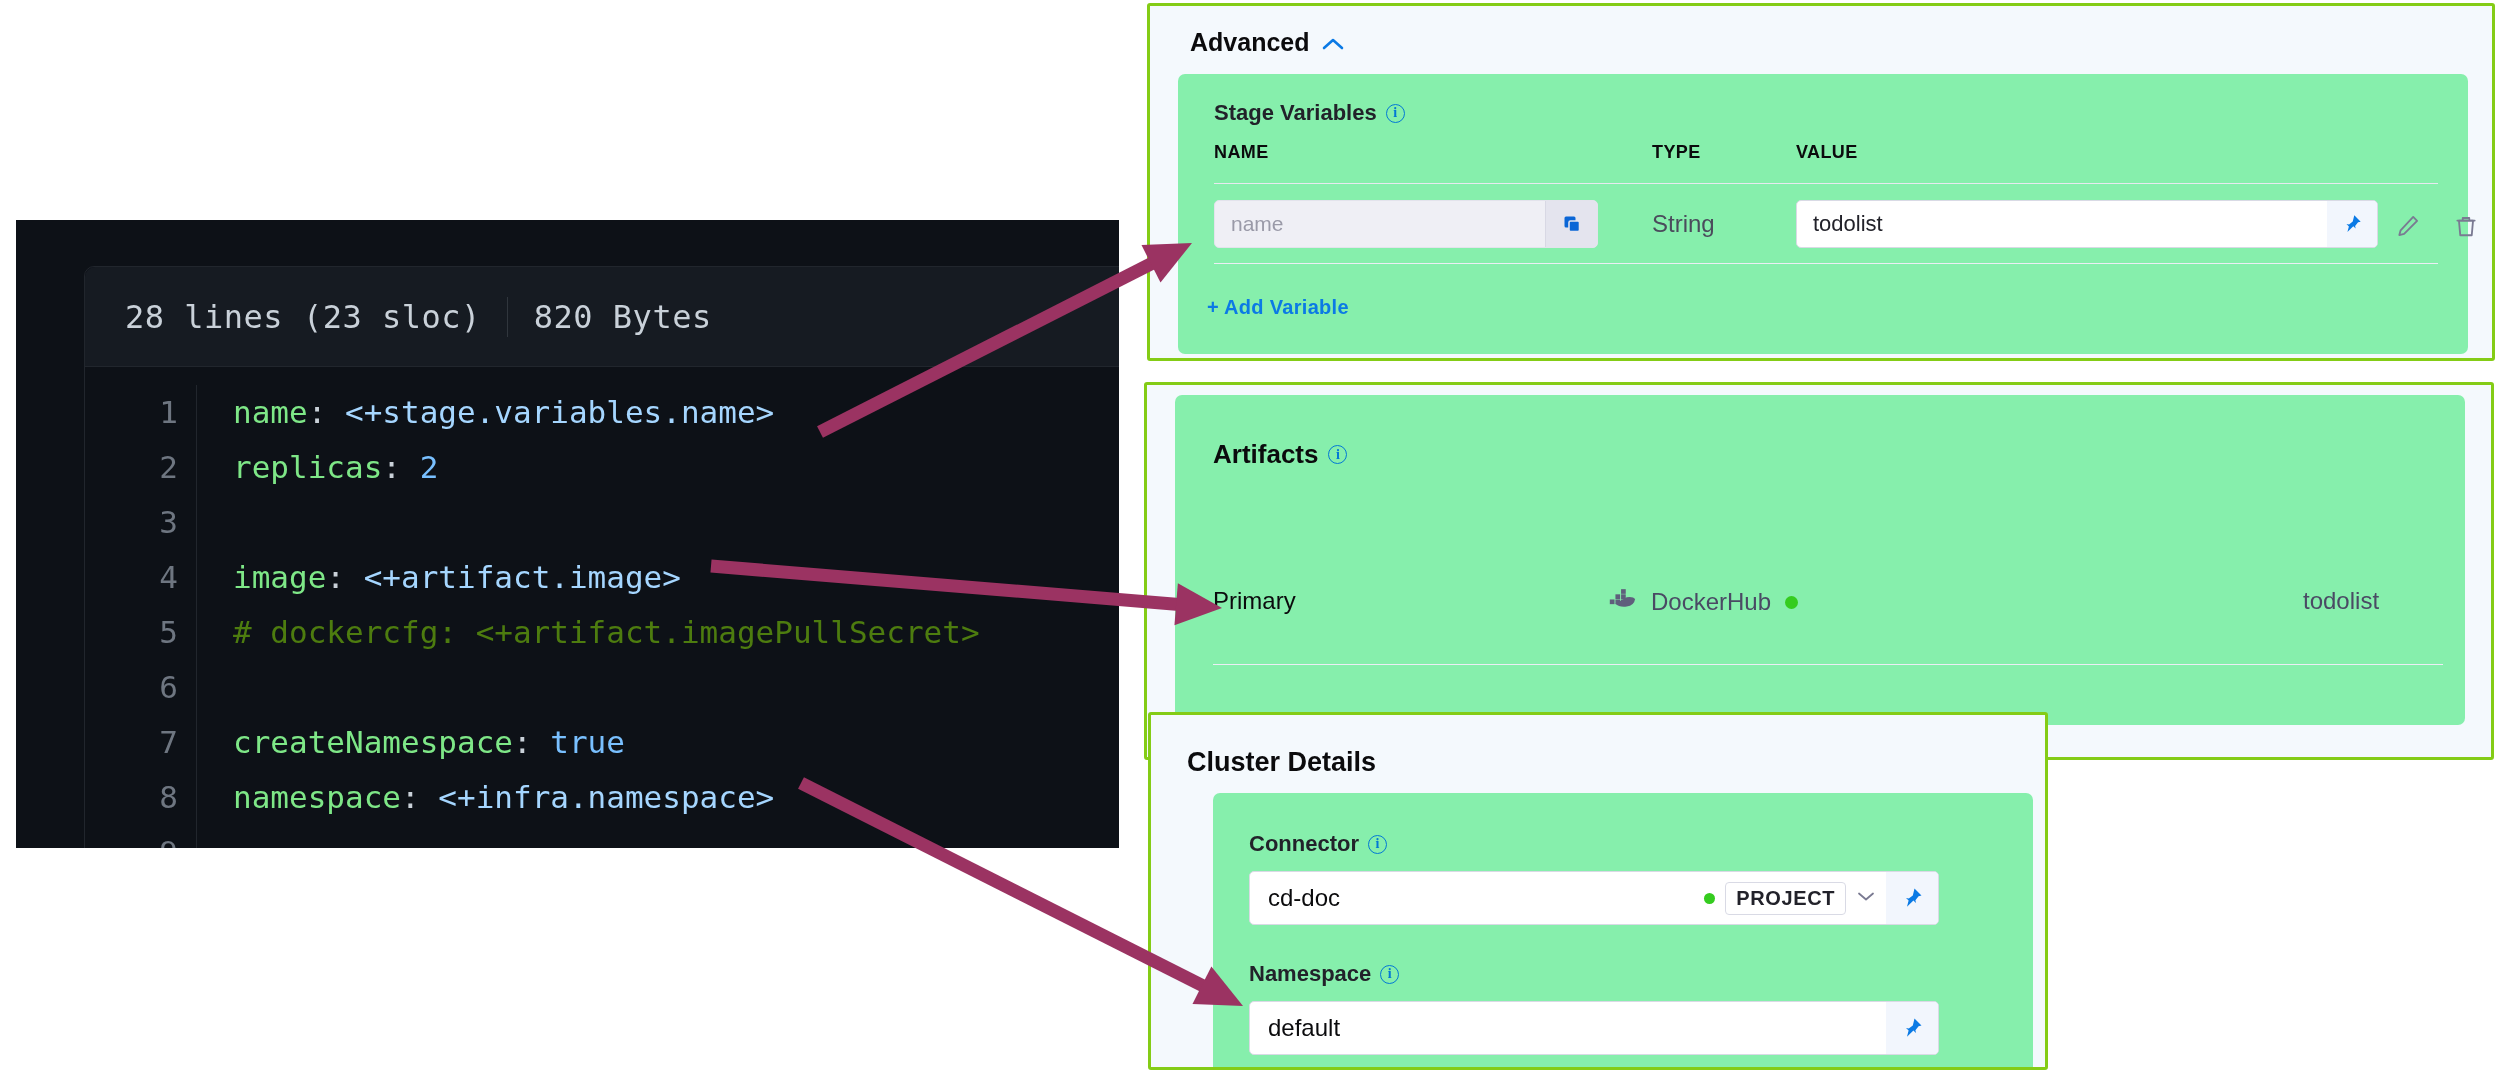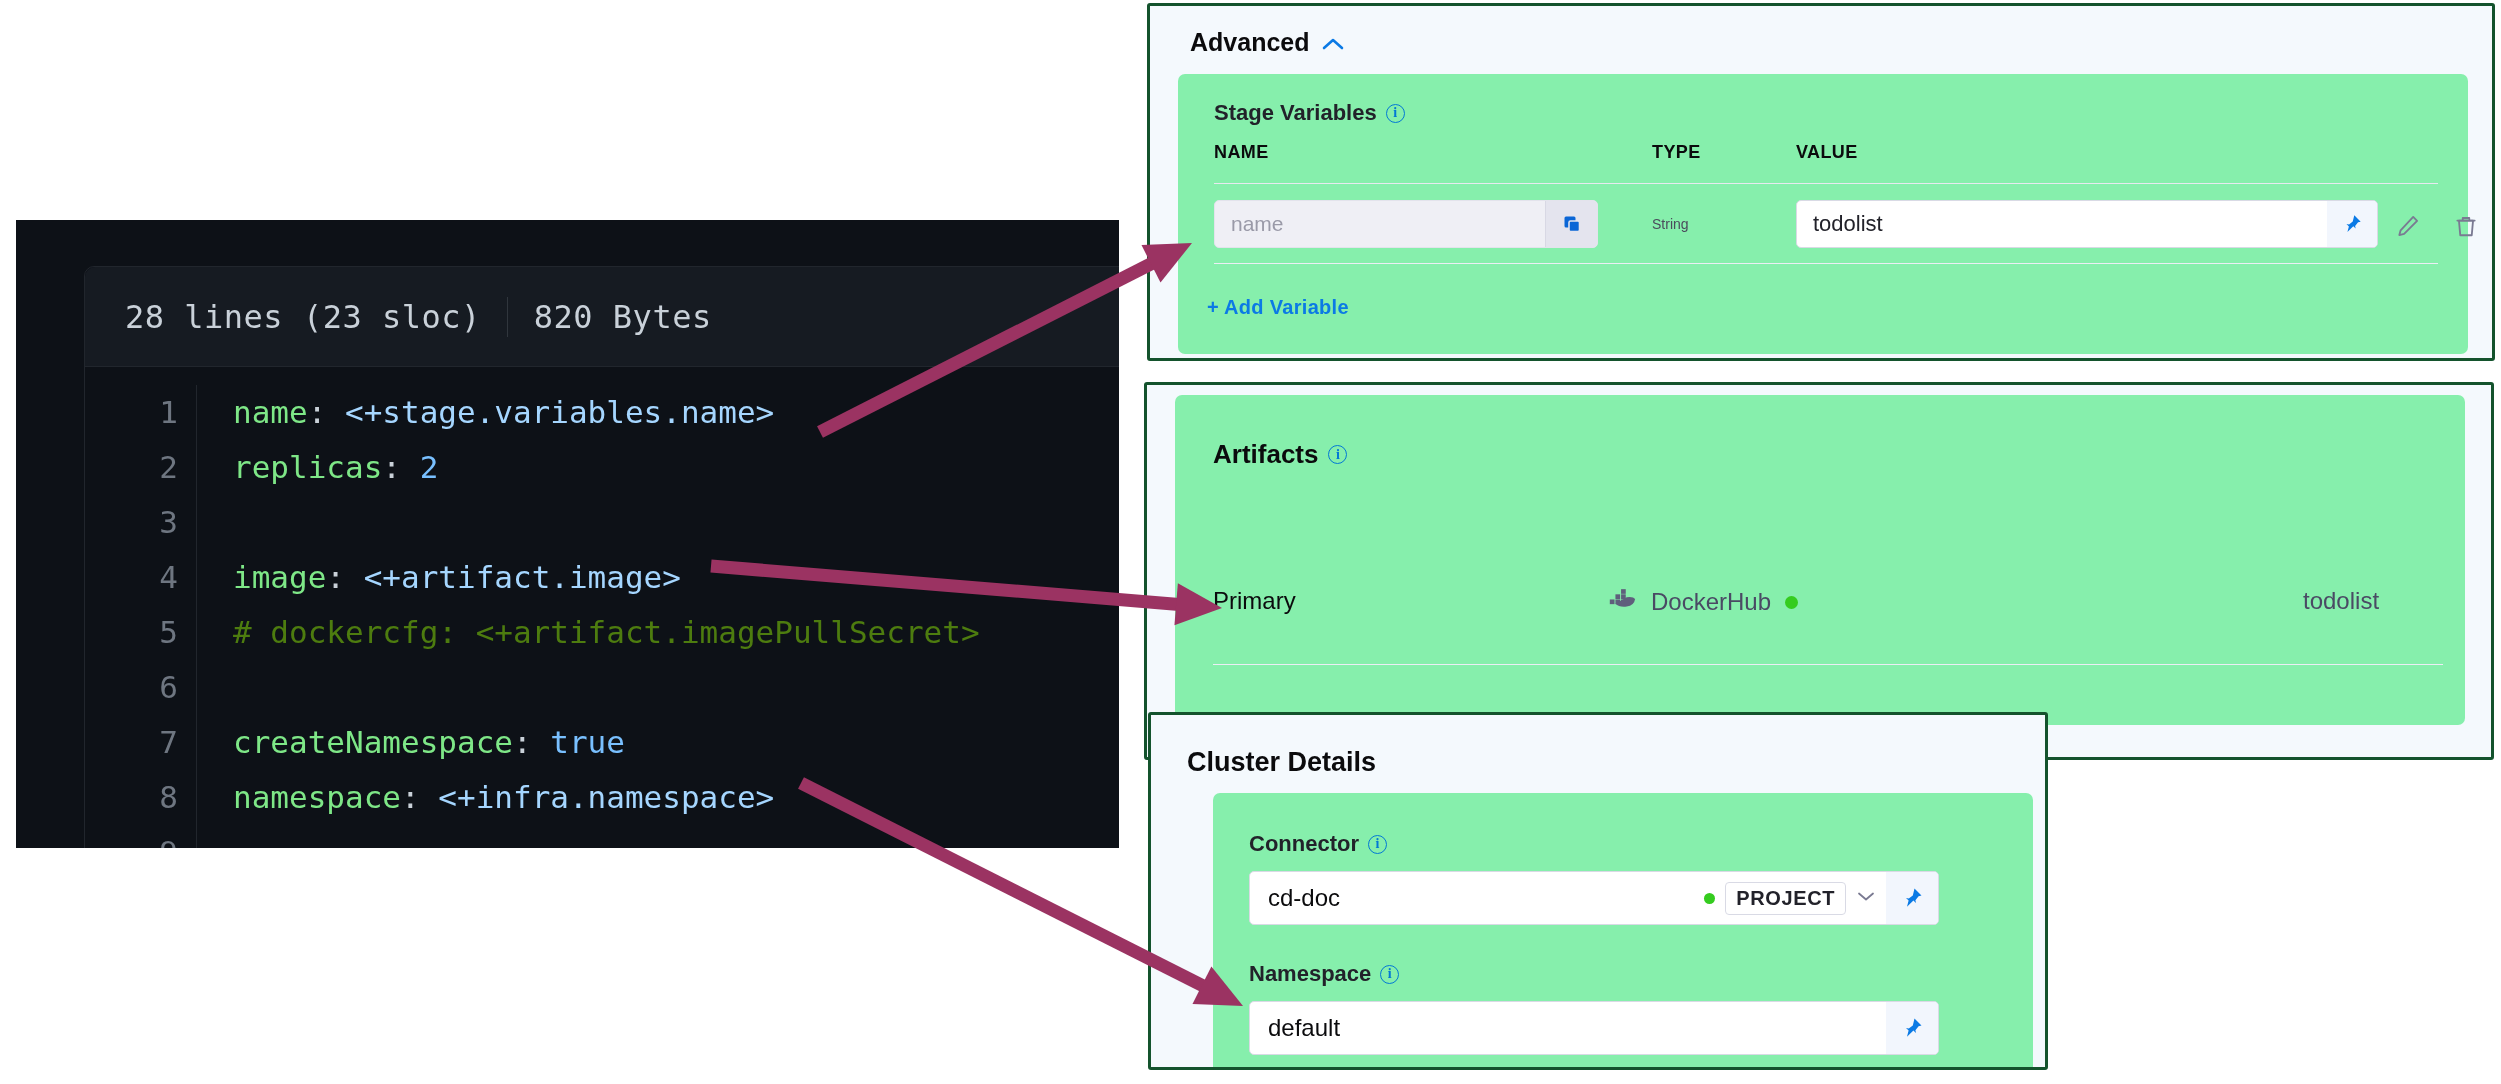--- a/index.html
+++ b/index.html
@@ -64,21 +64,21 @@
   .tok-var { color: #a5d6ff; }
   .tok-num { color: #79c0ff; }
   .tok-bool { color: #79c0ff; }
   .tok-comment { color: #4d7c0f; }
   .tok-punct { color: #c9d1d9; }
 
   
   .shot {
     position: absolute;
     background: #f4f9fd;
-    border: 3px solid #14532d;
+    border: 3px solid #84cc16;
     border-radius: 3px;
     overflow: hidden;
   }
   .shot-inner {
     position: absolute;
     background: #86efac;
     border-radius: 7px;
   }
 
   
@@ -129,21 +129,21 @@
     flex: 1; display: flex; align-items: center;
     padding-left: 16px; font-size: 21px; color: #9a9aa8;
   }
   .name-field .btn {
     width: 52px; display: flex; align-items: center; justify-content: center;
     background: #e4e4ee; border-left: 1px solid #d8d8e4;
   }
   .type-cell {
     position: absolute; left: 438px; top: 14px; height: 48px;
     display: flex; align-items: center;
-    font-size: 14px; color: #4b4b5c;
+    font-size: 24px; color: #4b4b5c;
   }
   .value-field {
     position: absolute; left: 582px; top: 14px;
     width: 582px; height: 48px;
     display: flex;
     background: #ffffff;
     border: 1px solid #d9dae5;
     border-radius: 5px;
     overflow: hidden;
   }

